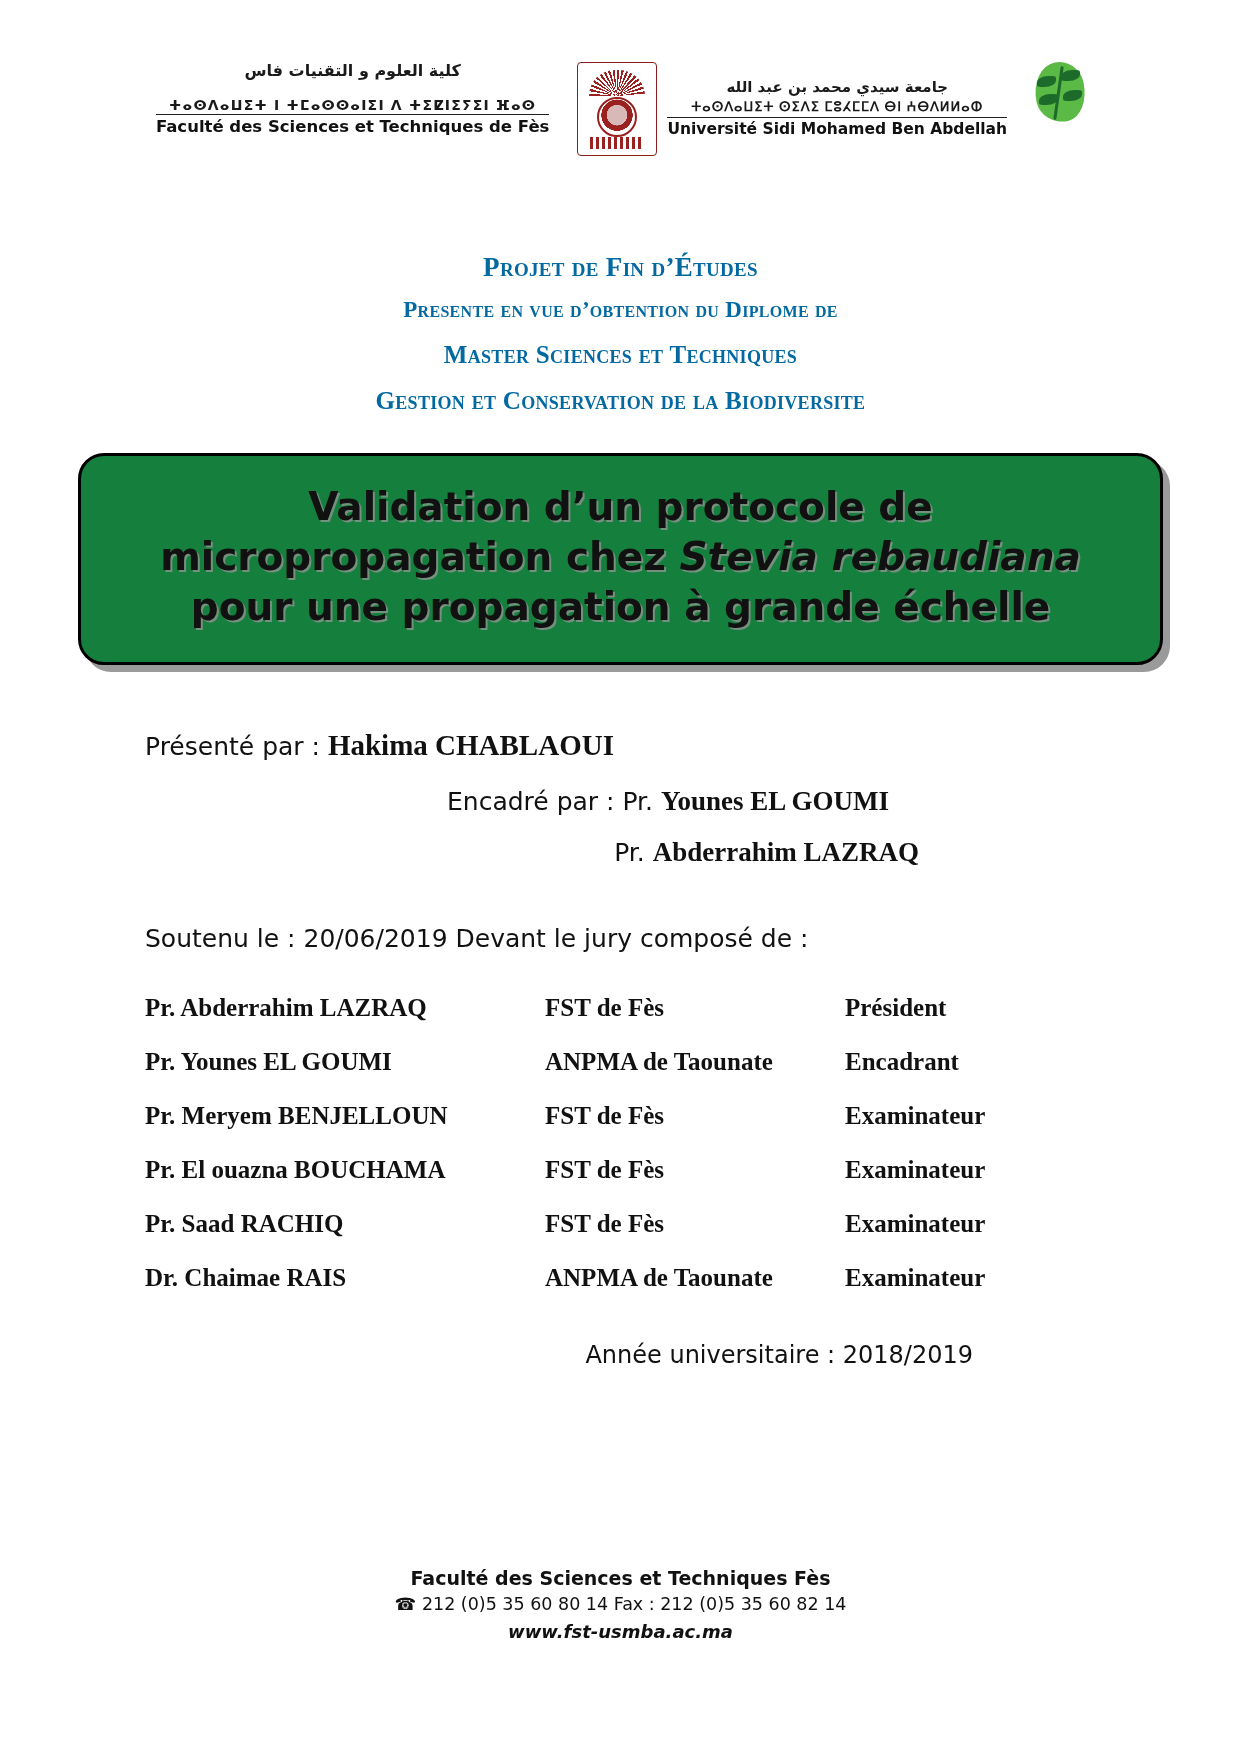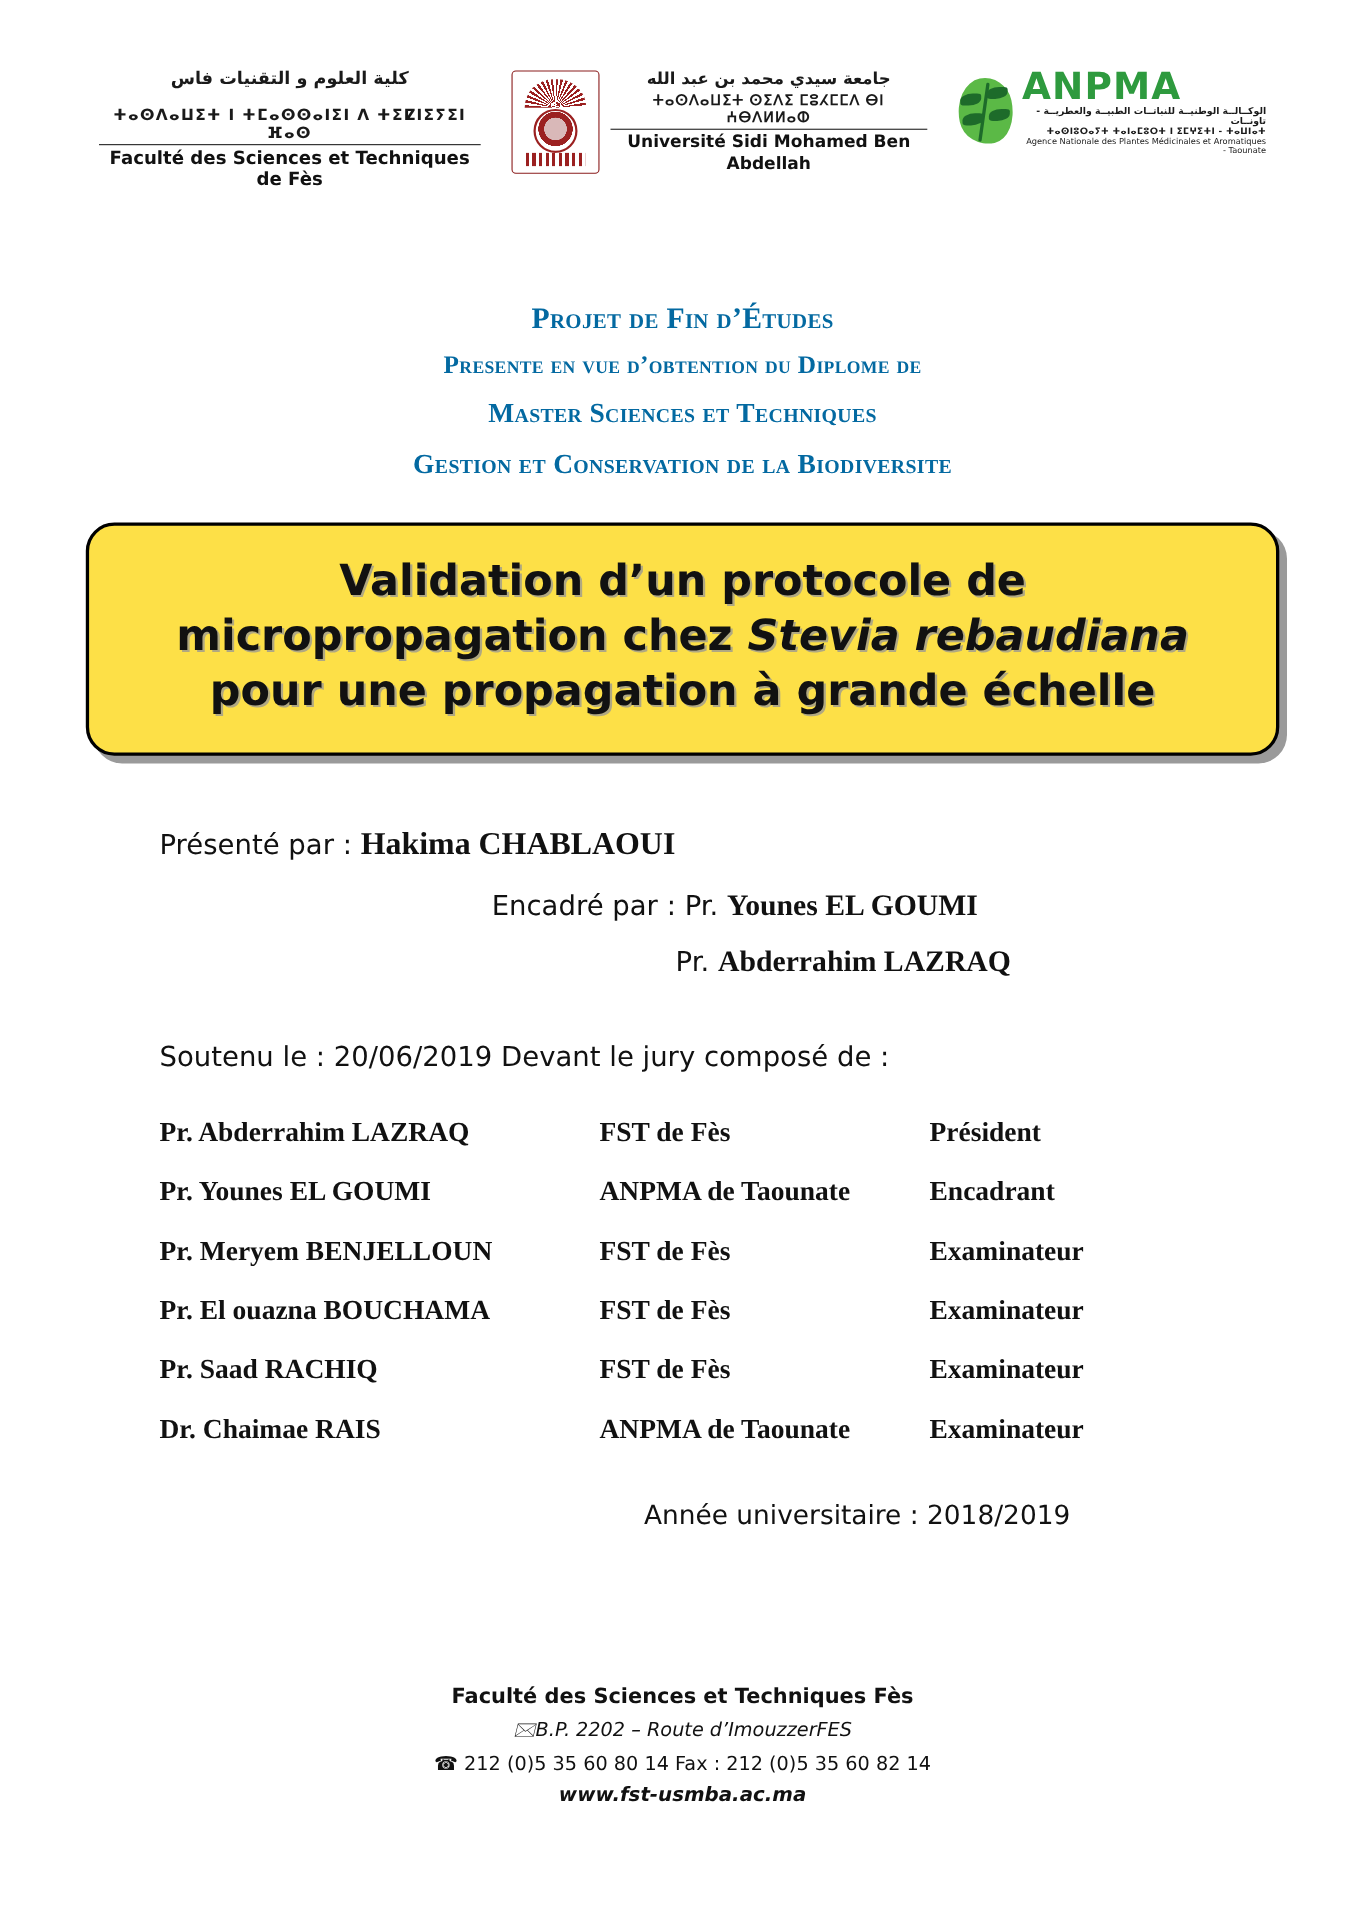--- a/index.html
+++ b/index.html
@@ -169,21 +169,21 @@
     left: 7px; top: 7px; right: -7px; bottom: -7px;
     border-radius: 26px;
     background: #9a9a9a;
     z-index: 0;
   }
   .title-frame {
     position: relative;
     z-index: 1;
     border: 3px solid #000;
     border-radius: 26px;
-    background: #fde047;
+    background: #15803d;
     padding: 26px 34px 30px 34px;
     text-align: center;
   }
   .title-text {
     font-family: "DejaVu Sans", sans-serif;
     font-weight: bold;
     font-size: 39px;
     line-height: 1.28;
     color: #111;
     text-shadow: 2px 2px 0 rgba(150,150,150,.75);
@@ -304,26 +304,20 @@
   <div class="logo-block">
     <div class="anpma-wrap">
       <div class="anpma-leaf">
         <div class="blob"></div>
         <div class="stem"></div>
         <div class="lf" style="left:2px; top:14px;"></div>
         <div class="lf" style="left:26px; top:8px;"></div>
         <div class="lf" style="left:4px; top:32px;"></div>
         <div class="lf" style="left:28px; top:28px;"></div>
       </div>
-      <div class="anpma-text">
-        <div class="anpma-name">ANPMA</div>
-        <div class="anpma-ar">الوكــالــة الوطنيــة للنباتــات الطبيــة والعطريــة - تاونــات</div>
-        <div class="anpma-tif">ⵜⴰⵙⵏⵓⵔⴰⵢⵜ ⵜⴰⵏⴰⵎⵓⵔⵜ ⵏ ⵉⵎⵖⵉⵜⵏ - ⵜⴰⵡⵏⴰⵜ</div>
-        <div class="anpma-fr">Agence Nationale des Plantes Médicinales et Aromatiques - Taounate</div>
-      </div>
     </div>
   </div>
 
 </div>
 
 <div class="subtitle-block">
   <div class="sc-line sc-1">Projet de Fin d’Études</div>
   <div class="sc-line sc-2">Presente en vue d’obtention du Diplome de</div>
   <div class="sc-line sc-3">Master Sciences et Techniques</div>
   <div class="sc-line sc-4">Gestion et Conservation de la Biodiversite</div>
@@ -385,16 +379,15 @@
       <td class="inst">ANPMA de Taounate</td>
       <td class="role">Examinateur</td>
     </tr>
   </tbody>
 </table>
 
 <div class="academic-year">Année universitaire : 2018/2019</div>
 
 <div class="footer">
   <div class="f1">Faculté des Sciences et Techniques Fès</div>
-  <div class="f2">🖂B.P. 2202 – Route d’ImouzzerFES</div>
   <div class="f3">☎ 212 (0)5 35 60 80 14  Fax : 212 (0)5 35 60 82 14</div>
   <div class="f4">www.fst-usmba.ac.ma</div>
 </div>
 
 </body></html>

